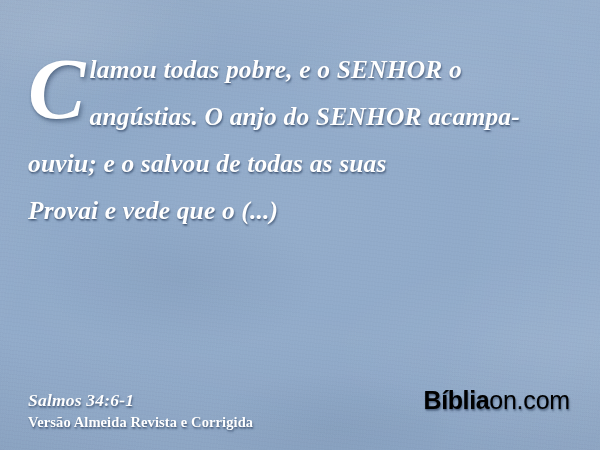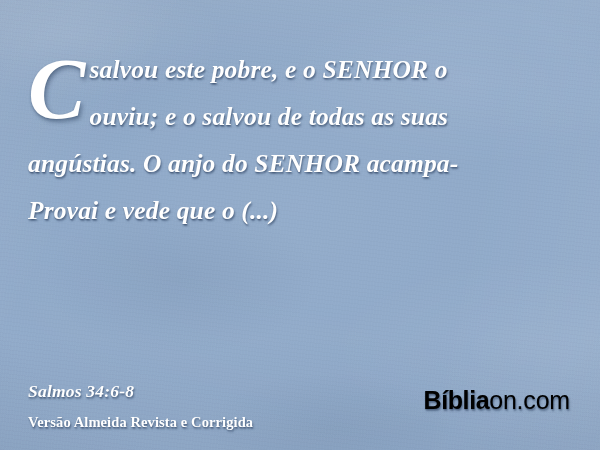--- a/index.html
+++ b/index.html
@@ -133,21 +133,21 @@
     letter-spacing: 0.2px;
     line-height: 22px;
   }
 
   #version {
     font-size: 14.5px;
     font-weight: 700;
     font-style: normal;
     letter-spacing: 0.1px;
     line-height: 20px;
-    margin-top: 10px;
+    margin-top: 1px;
   }
 
   #logo {
     position: absolute;
     right: 30px;
     bottom: 36px;
     font-family: "Liberation Sans", "DejaVu Sans", sans-serif;
     font-size: 25px;
     line-height: 27px;
     color: #000000;
@@ -166,30 +166,30 @@
 
   <div class="tex tex-crumple"></div>
   <div class="tex tex-grain"></div>
   <div class="tex tex-topglow"></div>
   <div class="tex tex-vignette"></div>
 
   <div id="content">
 
     <div id="verse">
       <span id="dropcap">C</span>
-      <span class="vline">salvou este pobre, e o SENHOR o</span>
+      <span class="vline">lamou todas pobre, e o SENHOR o</span>
+      <span class="vline">angústias. O anjo do SENHOR acampa-</span>
       <span class="vline">ouviu; e o salvou de todas as suas</span>
-      <span class="vline">angústias. O anjo do SENHOR acampa-</span>
       <span class="vline">Provai e vede que o (...)</span>
     </div>
 
     <div id="footer">
 
       <div id="ref-block">
-        <div id="ref">Salmos 34:6-8</div>
+        <div id="ref">Salmos 34:6-1</div>
         <div id="version">Versão Almeida Revista e Corrigida</div>
       </div>
 
       <div id="logo">
         <span id="logo-mark">Bíblia</span><span id="logo-tld">on.com</span>
       </div>
 
     </div>
   </div>
 </div>

